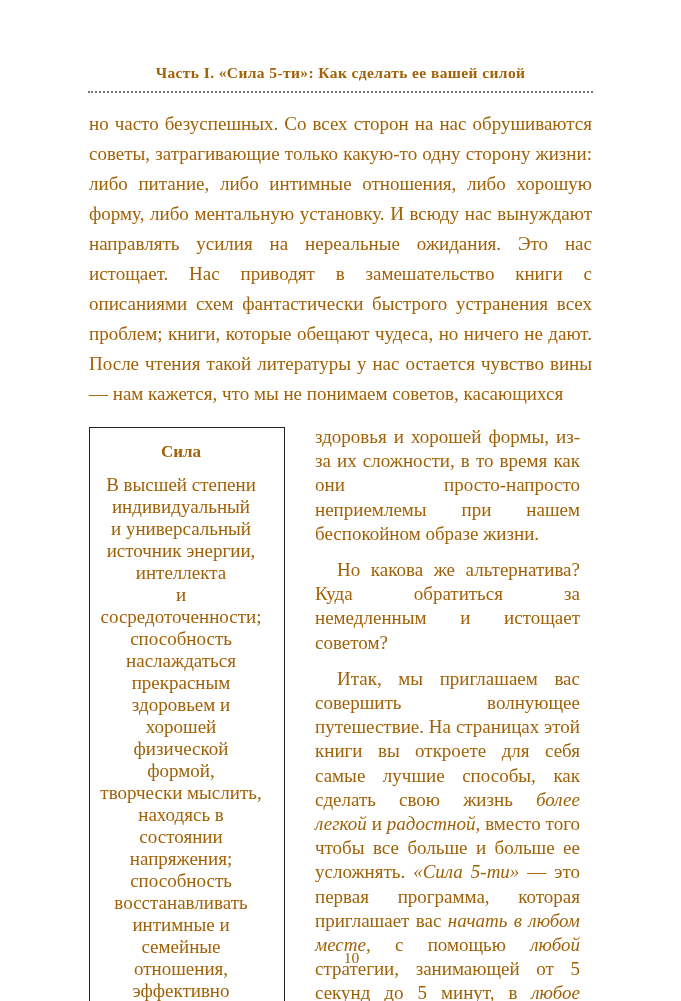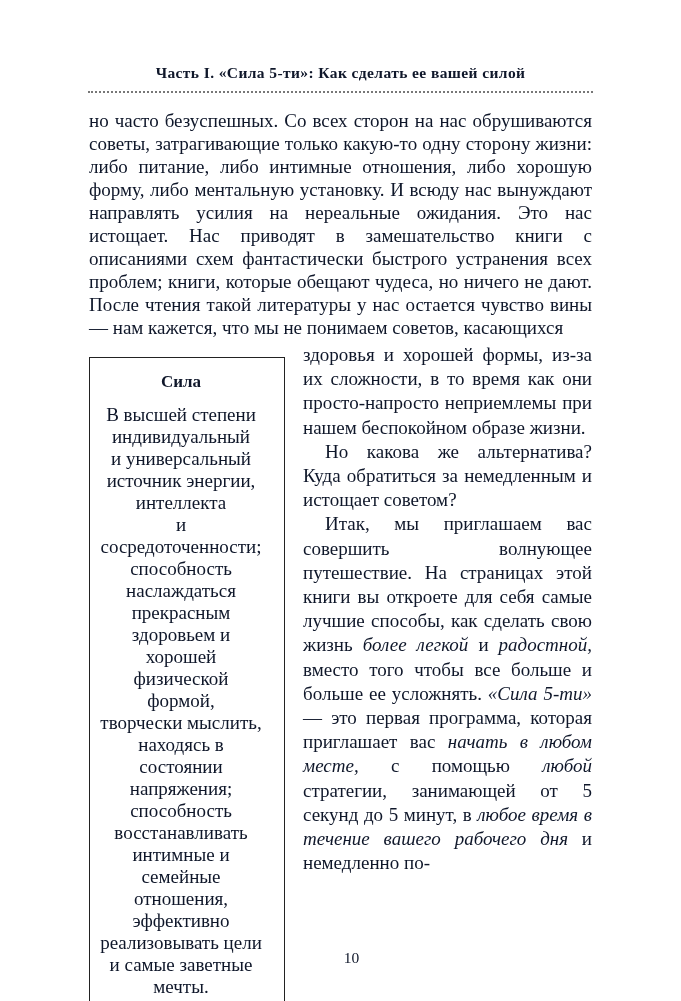--- a/index.html
+++ b/index.html
@@ -3,41 +3,41 @@
 <meta charset="utf-8">
 <style>
   html, body { margin: 0; padding: 0; background: #e8e8e8; }
   .page {
     position: relative;
     width: 681px;
     height: 1001px;
     margin: 0 auto;
     background: #ffffff;
     font-family: "Liberation Serif", "DejaVu Serif", serif;
-    color: #0f172a;
+    color: #a16207;
     overflow: hidden;
     box-sizing: border-box;
   }
   .running-header {
     margin: 64px 88px 0 88px;
     text-align: center;
     font-weight: bold;
     font-size: 15.5px;
     letter-spacing: 0.4px;
     padding-bottom: 9px;
   }
   .header-rule {
     margin: 0 88px;
     border-bottom: 2px dotted #777;
     height: 0;
   }
   .intro {
     margin: 16px 89px 0 89px;
     font-size: 19px;
-    line-height: 23px;
+    line-height: 30px;
     text-align: justify;
     text-justify: inter-word;
   }
   .columns {
     display: flex;
     margin: 4px 89px 0 89px;
     gap: 18px;
     align-items: flex-start;
   }
   .sidebar-box {
@@ -60,21 +60,21 @@
     white-space: pre-line;
   }
   .right-col {
     flex: 1 1 auto;
     font-size: 19px;
     line-height: 24.2px;
     text-align: justify;
     text-justify: inter-word;
   }
   .right-col p {
-    margin: 0;
+    margin: 12px;
     font-family: Liberation Serif, serif;
   }
   .right-col p.indent {
     text-indent: 22px;
   }
   .italic { font-style: italic; }
   .page-number {
     position: absolute;
     bottom: 34px;
     left: 11px;

